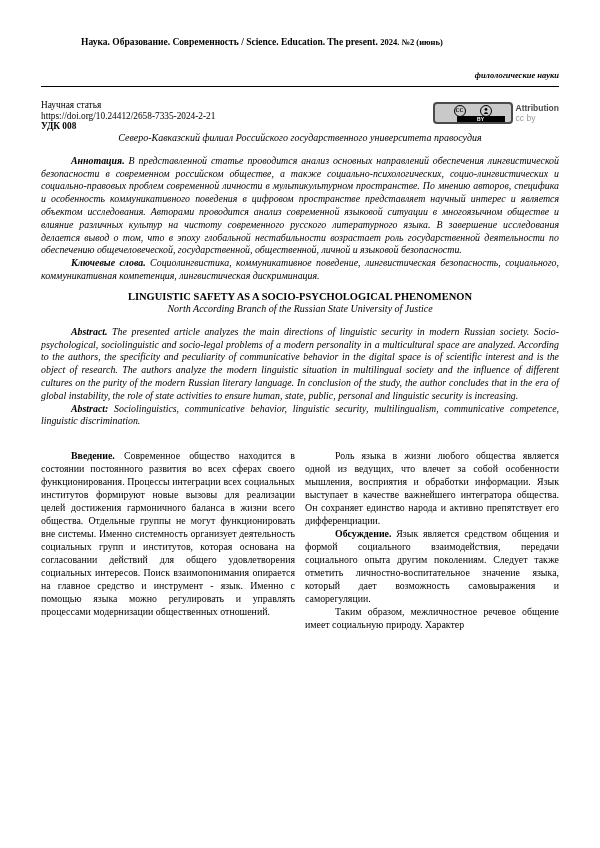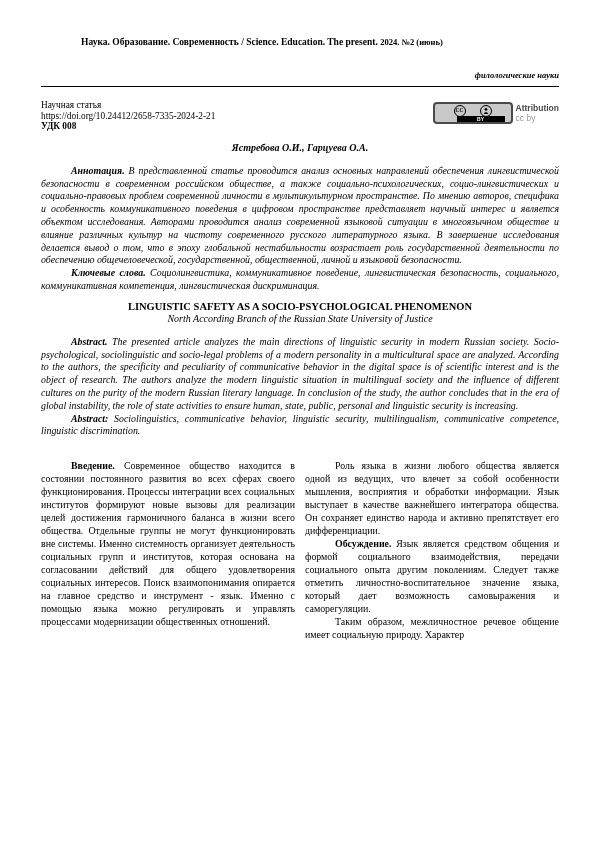--- a/index.html
+++ b/index.html
@@ -172,21 +172,21 @@
         <div class="cc-bar">BY</div>
       </div>
       <div class="license-text">
         <div class="attr">Attribution</div>
         <div class="ccby">cc by</div>
       </div>
     </div>
   </div>
 
 
-  <div class="authors">Ястребова О.И., Гарцуева О.А.</div>
+  <div class="affiliation">Северо-Кавказский филиал Российского государственного университета правосудия</div>
 
   <p class="abstract"><b>Аннотация. </b><span>В представленной статье проводится анализ основных направлений обеспечения лингвистической безопасности в современном российском обществе, а также социально-психологических, социо-лингвистических и социально-правовых проблем современной личности в мультикультурном пространстве. По мнению авторов, специфика и особенность коммуникативного поведения в цифровом пространстве представляет научный интерес и является объектом исследования. Авторами проводится анализ современной языковой ситуации в многоязычном обществе и влияние различных культур на чистоту современного русского литературного языка. В завершение исследования делается вывод о том, что в эпоху глобальной нестабильности возрастает роль государственной деятельности по обеспечению общечеловеческой, государственной, общественной, личной и языковой безопасности.</span></p>
   <p class="abstract cont"><b>Ключевые слова. </b><span>Социолингвистика, коммуникативное поведение, лингвистическая безопасность, социального, коммуникативная компетенция, лингвистическая дискриминация.</span></p>
 
   <div class="title-en">LINGUISTIC SAFETY AS A SOCIO-PSYCHOLOGICAL PHENOMENON</div>
   <div class="affiliation">North According Branch of the Russian State University of Justice</div>
 
   <p class="abstract"><b>Abstract. </b><span>The presented article analyzes the main directions of linguistic security in modern Russian society. Socio-psychological, sociolinguistic and socio-legal problems of a modern personality in a multicultural space are analyzed. According to the authors, the specificity and peculiarity of communicative behavior in the digital space is of scientific interest and is the object of research. The authors analyze the modern linguistic situation in multilingual society and the influence of different cultures on the purity of the modern Russian literary language. In conclusion of the study, the author concludes that in the era of global instability, the role of state activities to ensure human, state, public, personal and linguistic security is increasing.</span></p>
   <p class="abstract cont"><b>Abstract: </b><span>Sociolinguistics, communicative behavior, linguistic security, multilingualism, communicative competence, linguistic discrimination.</span></p>
 

